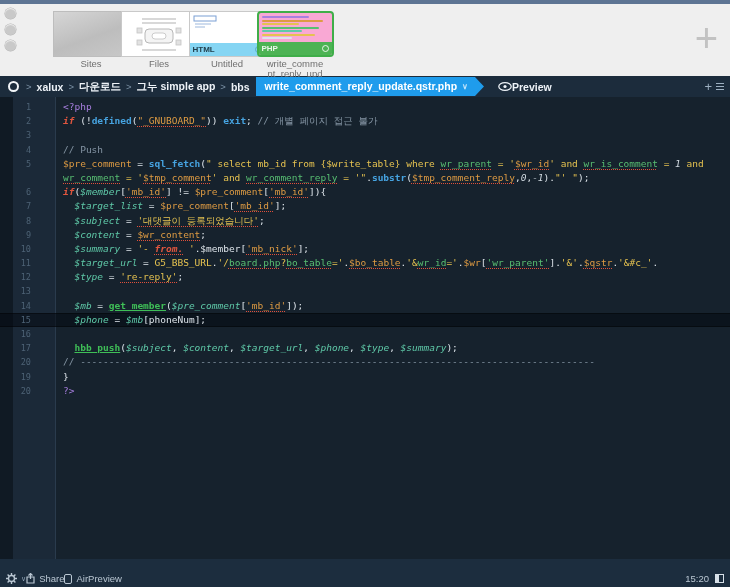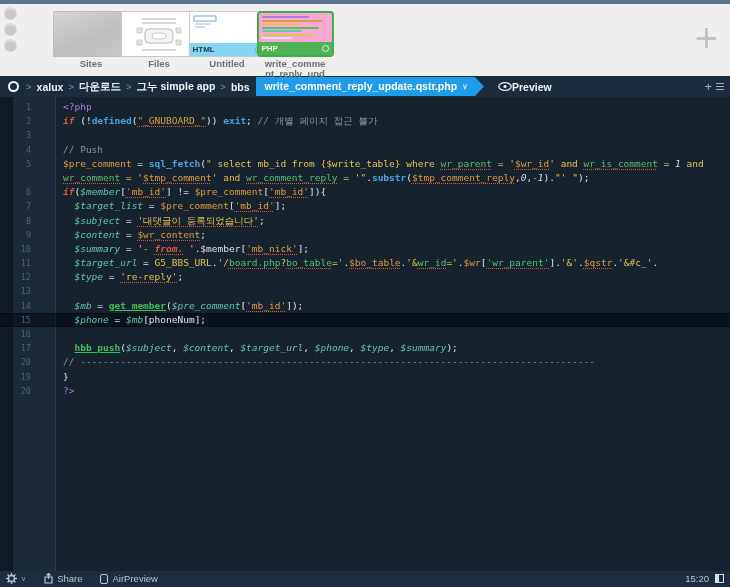--- a/index.html
+++ b/index.html
@@ -10,21 +10,21 @@
   
   .top-strip { height:4px; background:#5d7493; }
 
   
   .thumbbar { position:relative; height:72px; background:#efefef; display:flex; align-items:flex-start; }
   .traffic { position:absolute; left:5px; top:4px; display:flex; flex-direction:column; gap:5px; }
   .traffic i { width:11px; height:11px; border-radius:50%; background:#c9c9c9; box-shadow:inset 0 1px 1px rgba(255,255,255,.7), 0 0 0 .5px #b2b2b2; }
   .thumbs { display:flex; gap:10px; margin-left:62px; margin-top:7px; }
   .thumb-item { width:58px; display:flex; flex-direction:column; align-items:center; cursor:default; }
   .thumb-box { width:77px; height:46px; background:#fff; border:1px solid #c9c9c9; position:relative; overflow:hidden; }
-  .thumb-label { margin-top:2px; font-size:9.5px; color:#6f6f6f; text-align:center; line-height:10px; white-space:pre-line;font-weight:bold; }
+  .thumb-label { margin-top:2px; font-size:9.5px; color:#6f6f6f; text-align:center; line-height:10px; white-space:pre-line; }
   .sites-box { background:linear-gradient(160deg,#d6d6d6 0%,#bdbdbd 55%,#c8c8c8 100%); border-color:#bdbdbd; }
   .files-box svg { display:block; margin:4px auto 0; }
   .badge-strip { position:absolute; left:0; right:0; bottom:0; height:13px; display:flex; align-items:center; padding:0 3px; }
   .badge-strip.html { background:#85d5f3; }
   .badge-strip.php  { background:#4db354; }
   .badge-text { font-size:8px; font-weight:bold; }
   .badge-strip.html .badge-text { color:#22404e; }
   .badge-strip.php  .badge-text { color:#eaf7ea; }
   .badge-circle { margin-left:auto; width:7px; height:7px; border-radius:50%; border:1px solid rgba(255,255,255,.85); }
   .badge-strip.html .badge-circle { border-color:#5ba9c6; }
@@ -63,21 +63,21 @@
   .tk-str { color:#e5c250; }
   .tk-oran{ color:#de9b43; }
   .tk-grn { color:#58bf72; }
   .tk-var { color:#5fc9a8; font-style:italic; }
   .tk-wh  { color:#dde4ea; }
   .tk-com { color:#8494a3; }
   .tk-num { color:#cfd8df; font-style:italic; }
   .sp { text-decoration:underline; text-decoration-style:dotted; text-decoration-color:#e0503a; text-decoration-thickness:1px; text-underline-offset:2px; }
 
   
-  .statusbar { position:absolute; left:0; right:0; bottom:0; height:16px; background:#1c2d3e; overflow:hidden; display:flex; align-items:flex-start; padding:2px 6px 0 6px; color:#bac7d3; font-size:9.5px; gap:18px; }
+  .statusbar { position:absolute; left:0; right:0; bottom:0; height:28px; background:#1c2d3e; overflow:hidden; display:flex; align-items:flex-start; padding:14px 6px 0 6px; color:#bac7d3; font-size:9.5px; }
   .sb-item { display:flex; align-items:center; gap:4px; white-space:nowrap; }
   .sb-right { margin-left:auto; display:flex; align-items:center; gap:6px; }
   .gear-chev { font-size:7px; color:#8ea1b3; }
   .airpreview-icon { width:8px; height:10px; border:1px solid #bac7d3; border-radius:2px; }
   .panel-icon { width:9px; height:9px; border:1px solid #d7e0e8; background:linear-gradient(to right,#d7e0e8 0 3px,transparent 3px); }
 </style>
 </head>
 <body>
 
 <div class="window">

